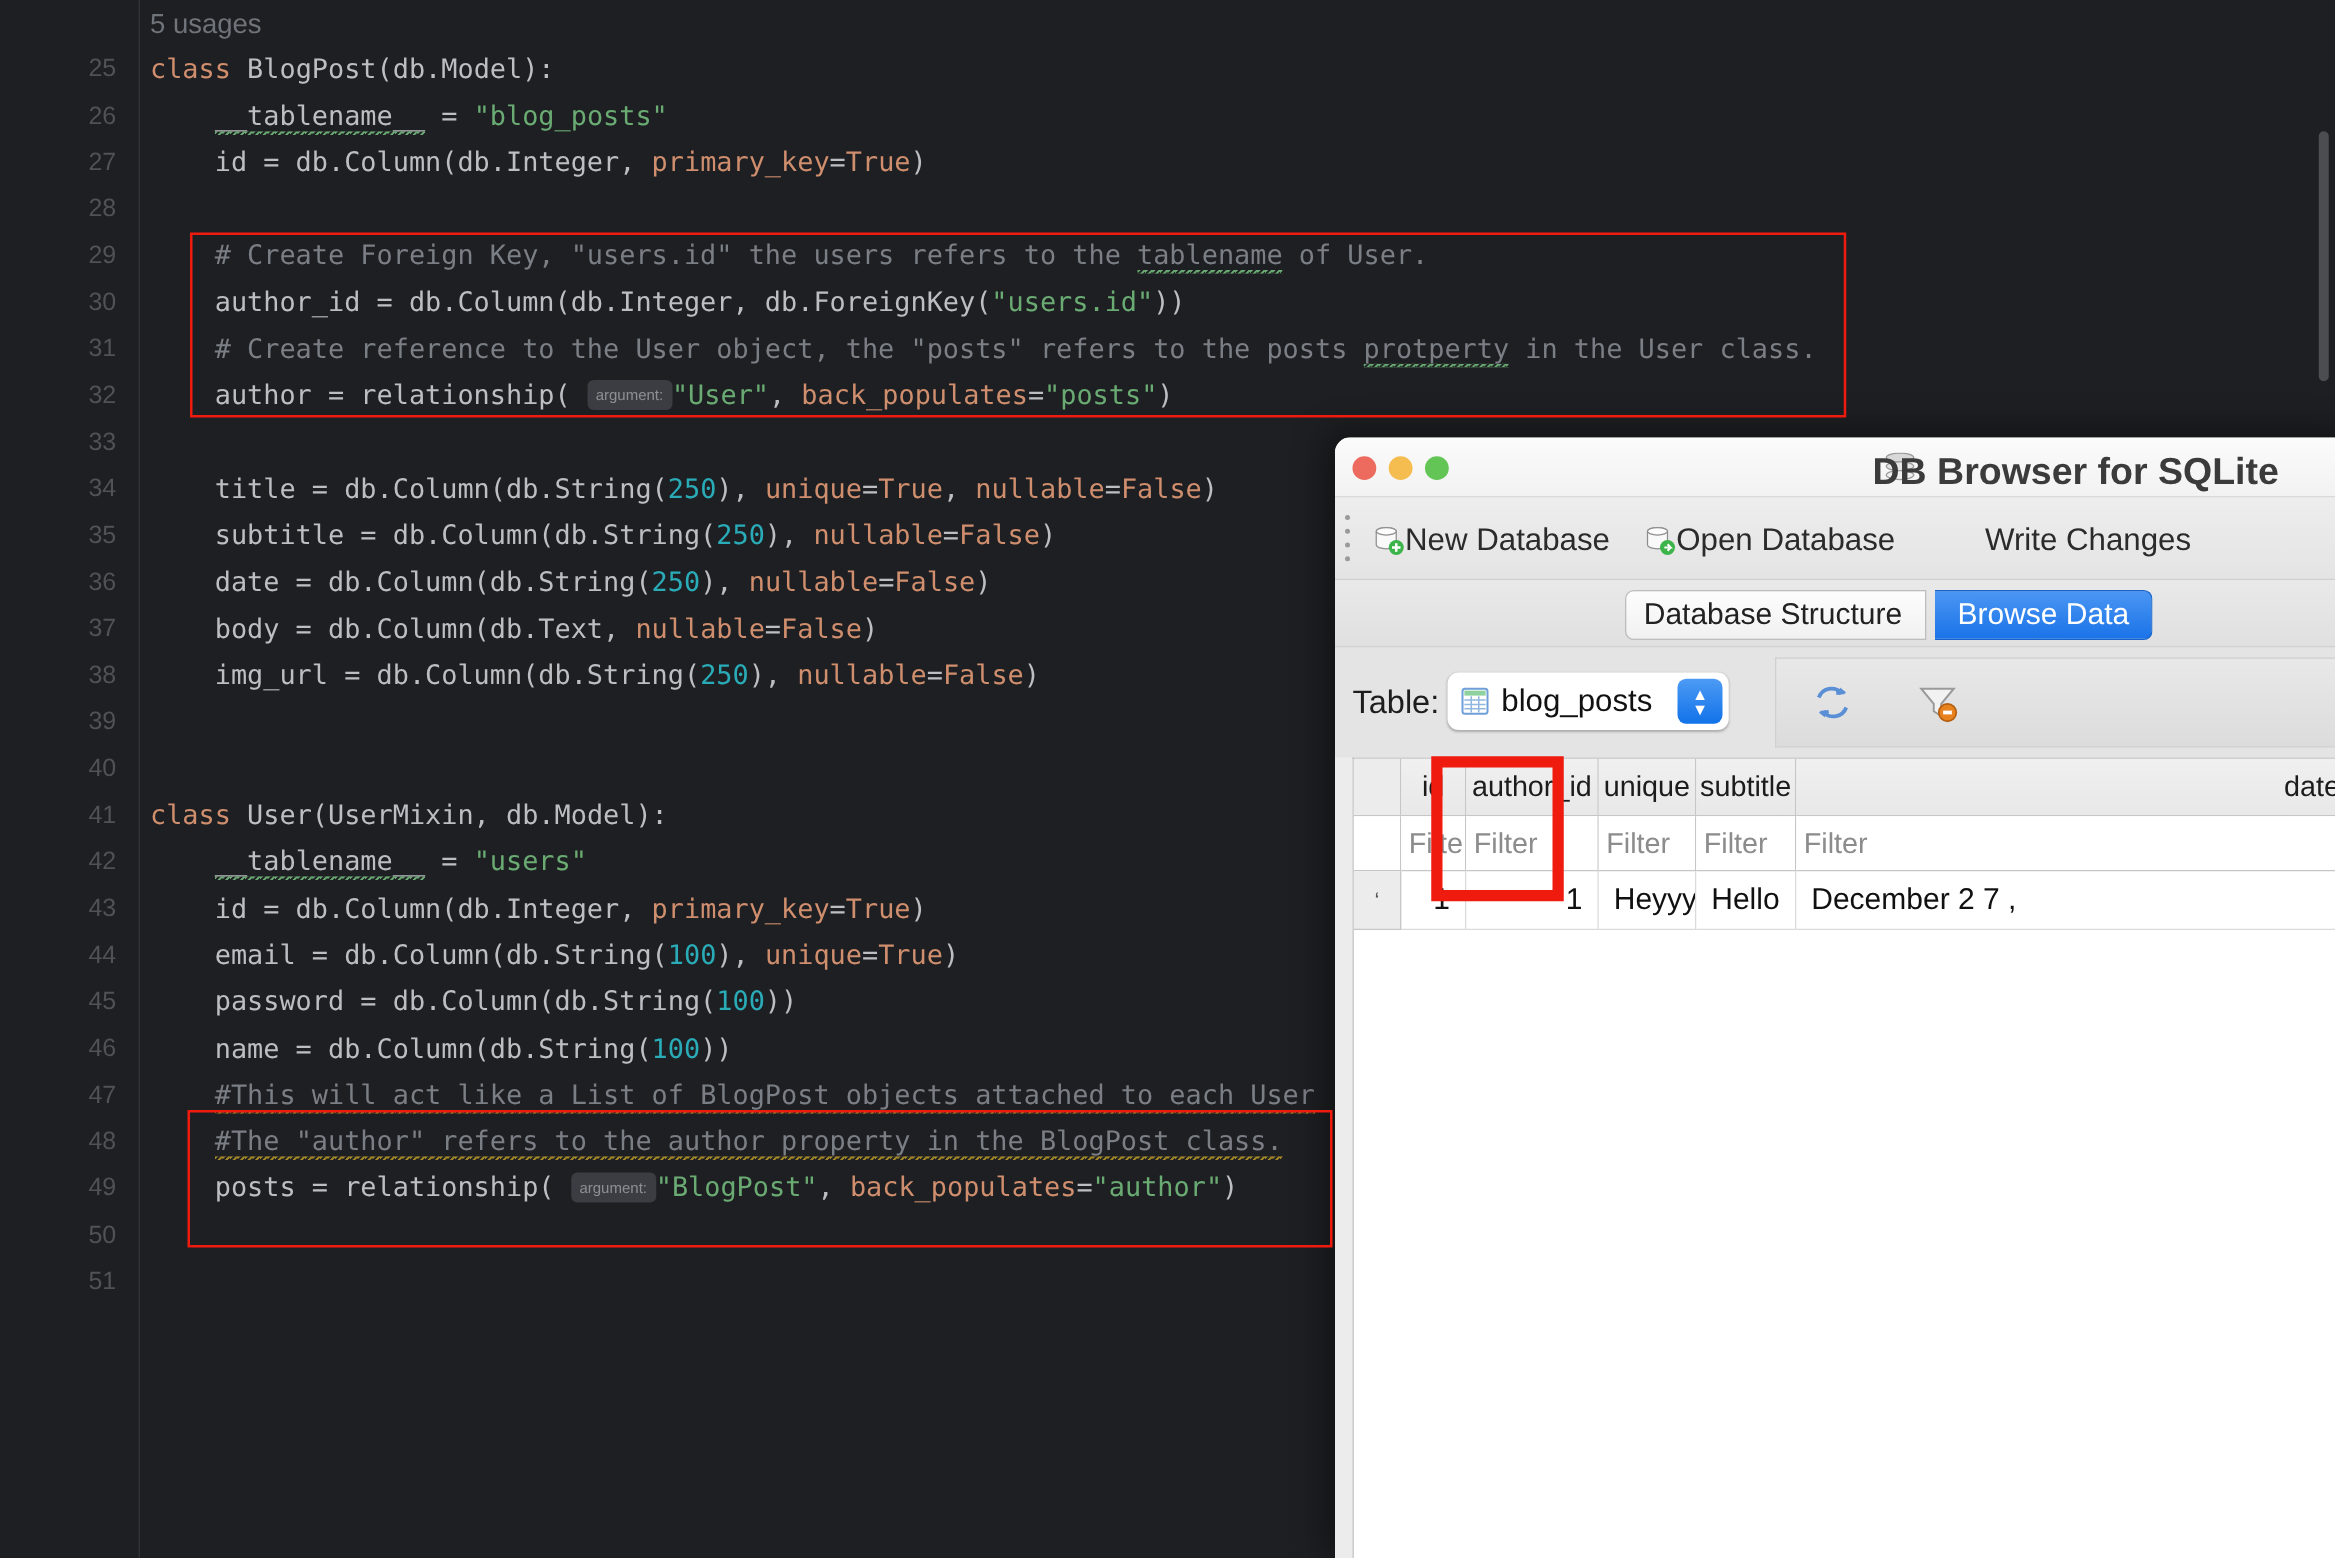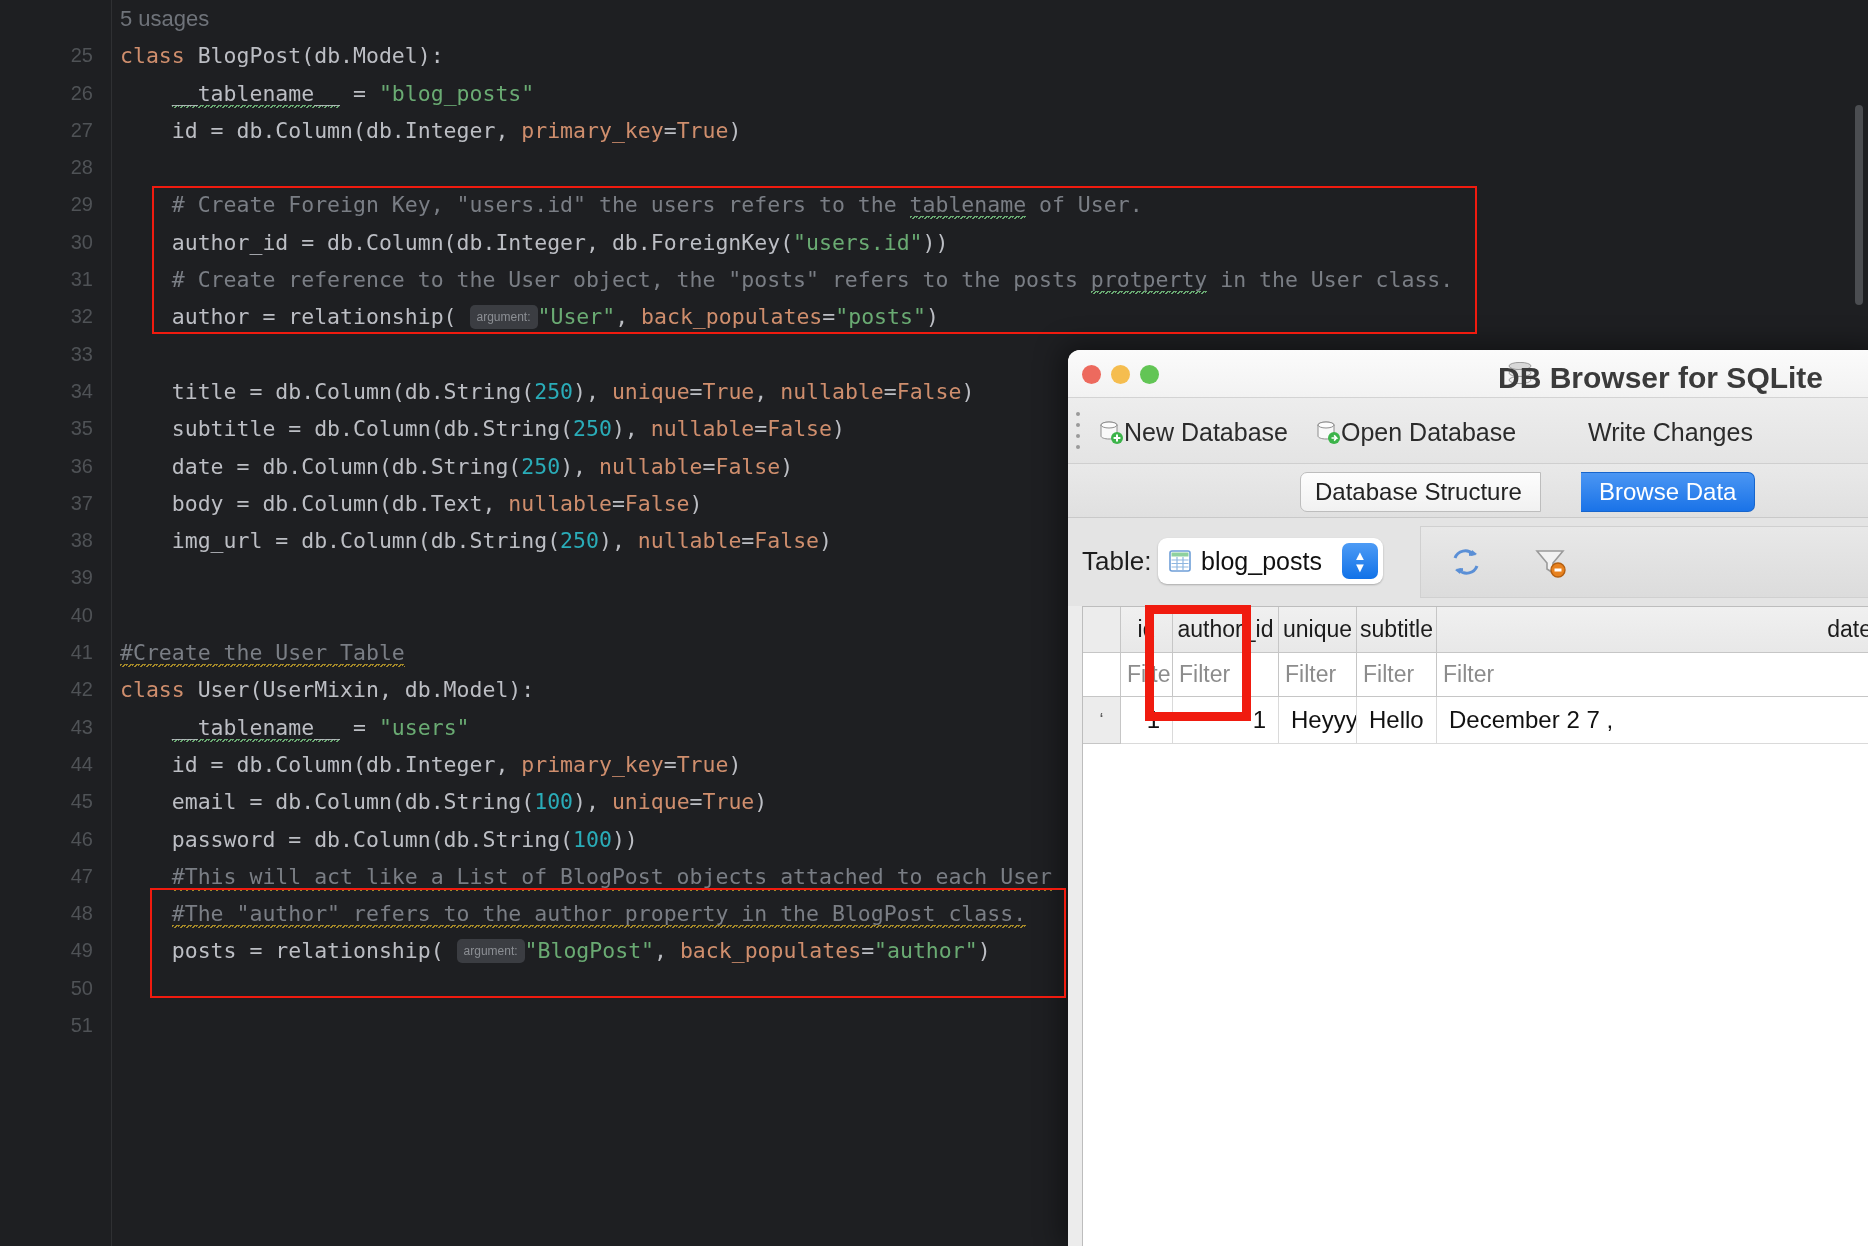--- a/index.html
+++ b/index.html
@@ -159,21 +159,20 @@
     font-size: 24px; color: #222;
     border: 1px solid #bdbdbd;
     background: linear-gradient(#fdfdfd, #f1f1f1);
     white-space: nowrap;
   }
   #tab-structure { left: 232px; border-radius: 7px 0 0 7px; padding-left: 14px; }
   #tab-browse {
     left: 480px; border-radius: 0 7px 7px 0; border-left: none;
     background: linear-gradient(#4b96f3, #1a73e8); color: #fff;
     border-color: #1765cc;
-    margin-left: 33px;
   }
 
   
   #selbar {
     position: relative; height: 88px;
     background: #e4e4e4;
   }
   #sel-label {
     position: absolute; left: 14px; top: 28px;
     font-size: 26px; color: #1d1d1d;
@@ -289,26 +288,26 @@
       <div class="row"><span class="code"><span class="cmt">    # Create reference to the User object, the "posts" refers to the posts </span><span class="cmt sq">protperty</span><span class="cmt"> in the User class.</span></span></div>
       <div class="row"><span class="code"><span class="id">    author = relationship( </span><span class="hint">argument:</span><span class="str">"User"</span><span class="id">, </span><span class="kwarg">back_populates</span><span class="id">=</span><span class="str">"posts"</span><span class="id">)</span></span></div>
       <div class="row"><span class="code"></span></div>
       <div class="row"><span class="code"><span class="id">    title = db.Column(db.String(</span><span class="num">250</span><span class="id">), </span><span class="kwarg">unique</span><span class="id">=</span><span class="kw">True</span><span class="id">, </span><span class="kwarg">nullable</span><span class="id">=</span><span class="kw">False</span><span class="id">)</span></span></div>
       <div class="row"><span class="code"><span class="id">    subtitle = db.Column(db.String(</span><span class="num">250</span><span class="id">), </span><span class="kwarg">nullable</span><span class="id">=</span><span class="kw">False</span><span class="id">)</span></span></div>
       <div class="row"><span class="code"><span class="id">    date = db.Column(db.String(</span><span class="num">250</span><span class="id">), </span><span class="kwarg">nullable</span><span class="id">=</span><span class="kw">False</span><span class="id">)</span></span></div>
       <div class="row"><span class="code"><span class="id">    body = db.Column(db.Text, </span><span class="kwarg">nullable</span><span class="id">=</span><span class="kw">False</span><span class="id">)</span></span></div>
       <div class="row"><span class="code"><span class="id">    img_url = db.Column(db.String(</span><span class="num">250</span><span class="id">), </span><span class="kwarg">nullable</span><span class="id">=</span><span class="kw">False</span><span class="id">)</span></span></div>
       <div class="row"><span class="code"></span></div>
       <div class="row"><span class="code"></span></div>
-      <div class="row"><span class="code"><span class="cmt sqd">#Create the User Table</span></span></div>
       <div class="row"><span class="code"><span class="kw">class </span><span class="id">User</span><span class="id">(UserMixin, db.Model):</span></span></div>
       <div class="row"><span class="code"><span class="id">    </span><span class="id sq">__tablename__</span><span class="id"> = </span><span class="str">"users"</span></span></div>
       <div class="row"><span class="code"><span class="id">    id = db.Column(db.Integer, </span><span class="kwarg">primary_key</span><span class="id">=</span><span class="kw">True</span><span class="id">)</span></span></div>
       <div class="row"><span class="code"><span class="id">    email = db.Column(db.String(</span><span class="num">100</span><span class="id">), </span><span class="kwarg">unique</span><span class="id">=</span><span class="kw">True</span><span class="id">)</span></span></div>
       <div class="row"><span class="code"><span class="id">    password = db.Column(db.String(</span><span class="num">100</span><span class="id">))</span></span></div>
+      <div class="row"><span class="code"><span class="id">    name = db.Column(db.String(</span><span class="num">100</span><span class="id">))</span></span></div>
       <div class="row"><span class="code"><span class="cmt">    </span><span class="cmt sqd">#This will act like a List of BlogPost objects attached to each User</span></span></div>
       <div class="row"><span class="code"><span class="cmt">    </span><span class="cmt sqd">#The "author" refers to the author property in the BlogPost class.</span></span></div>
       <div class="row"><span class="code"><span class="id">    posts = relationship( </span><span class="hint">argument:</span><span class="str">"BlogPost"</span><span class="id">, </span><span class="kwarg">back_populates</span><span class="id">=</span><span class="str">"author"</span><span class="id">)</span></span></div>
       <div class="row"><span class="code"></span></div>
     </div>
   <div id="scrollbar"></div>
   <div class="annot" id="annot-1"></div>
   <div class="annot" id="annot-2"></div>
 </div>
 

